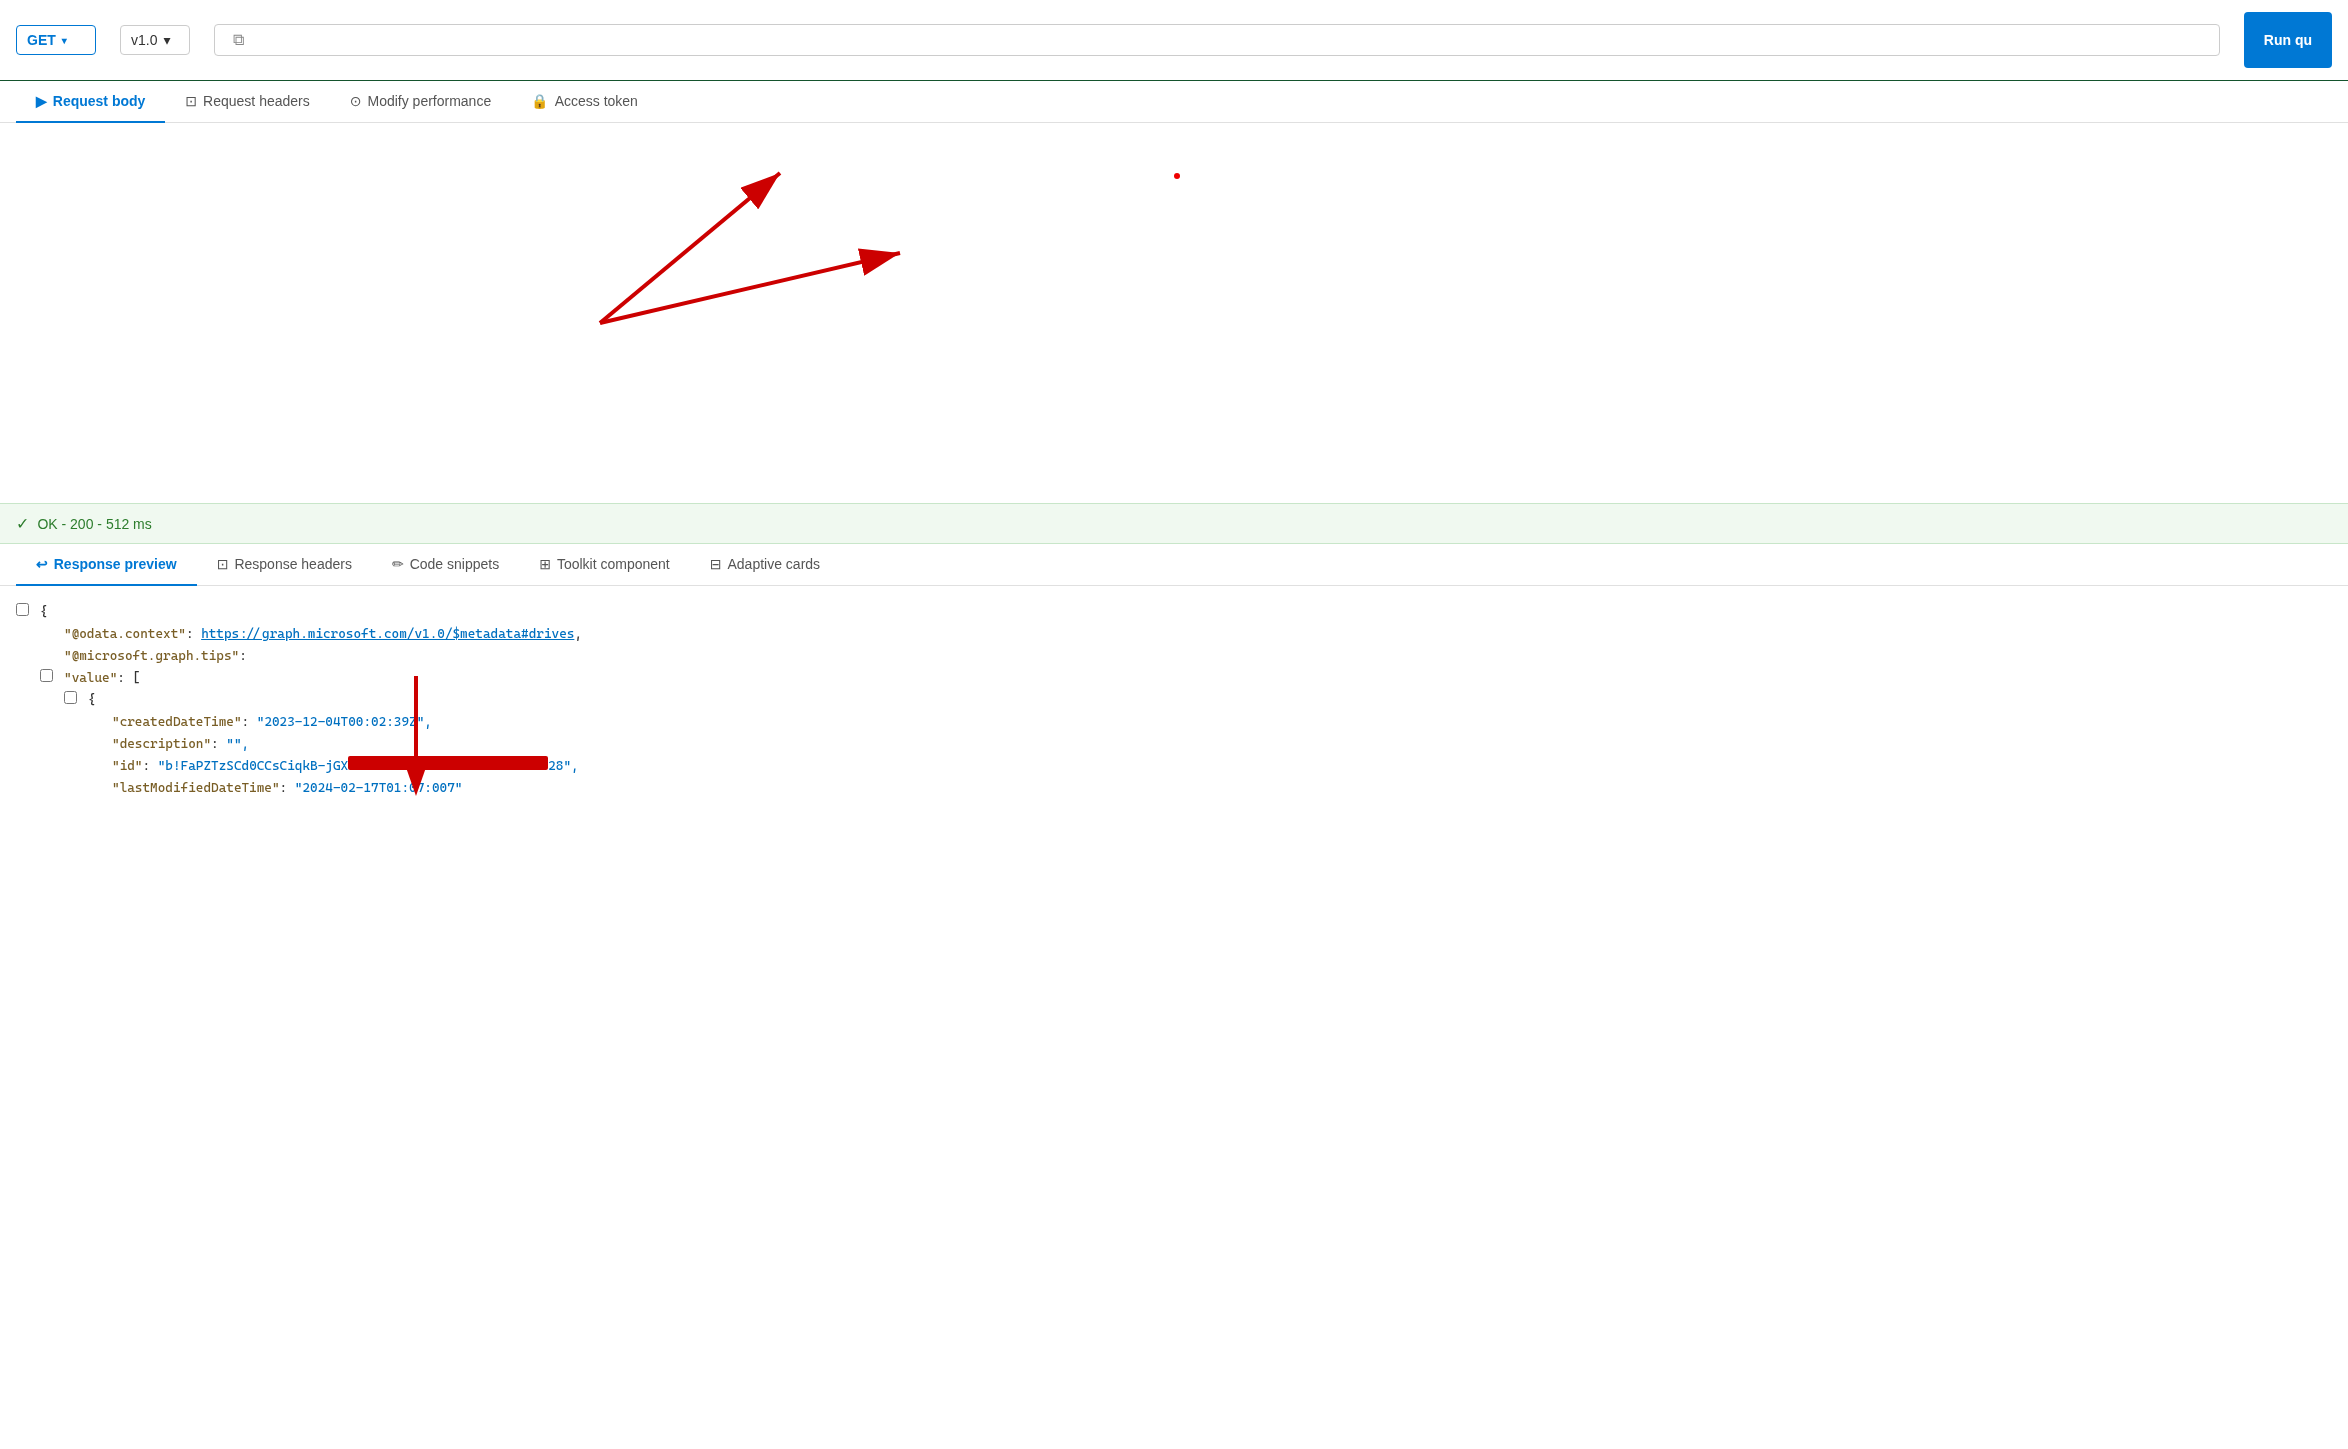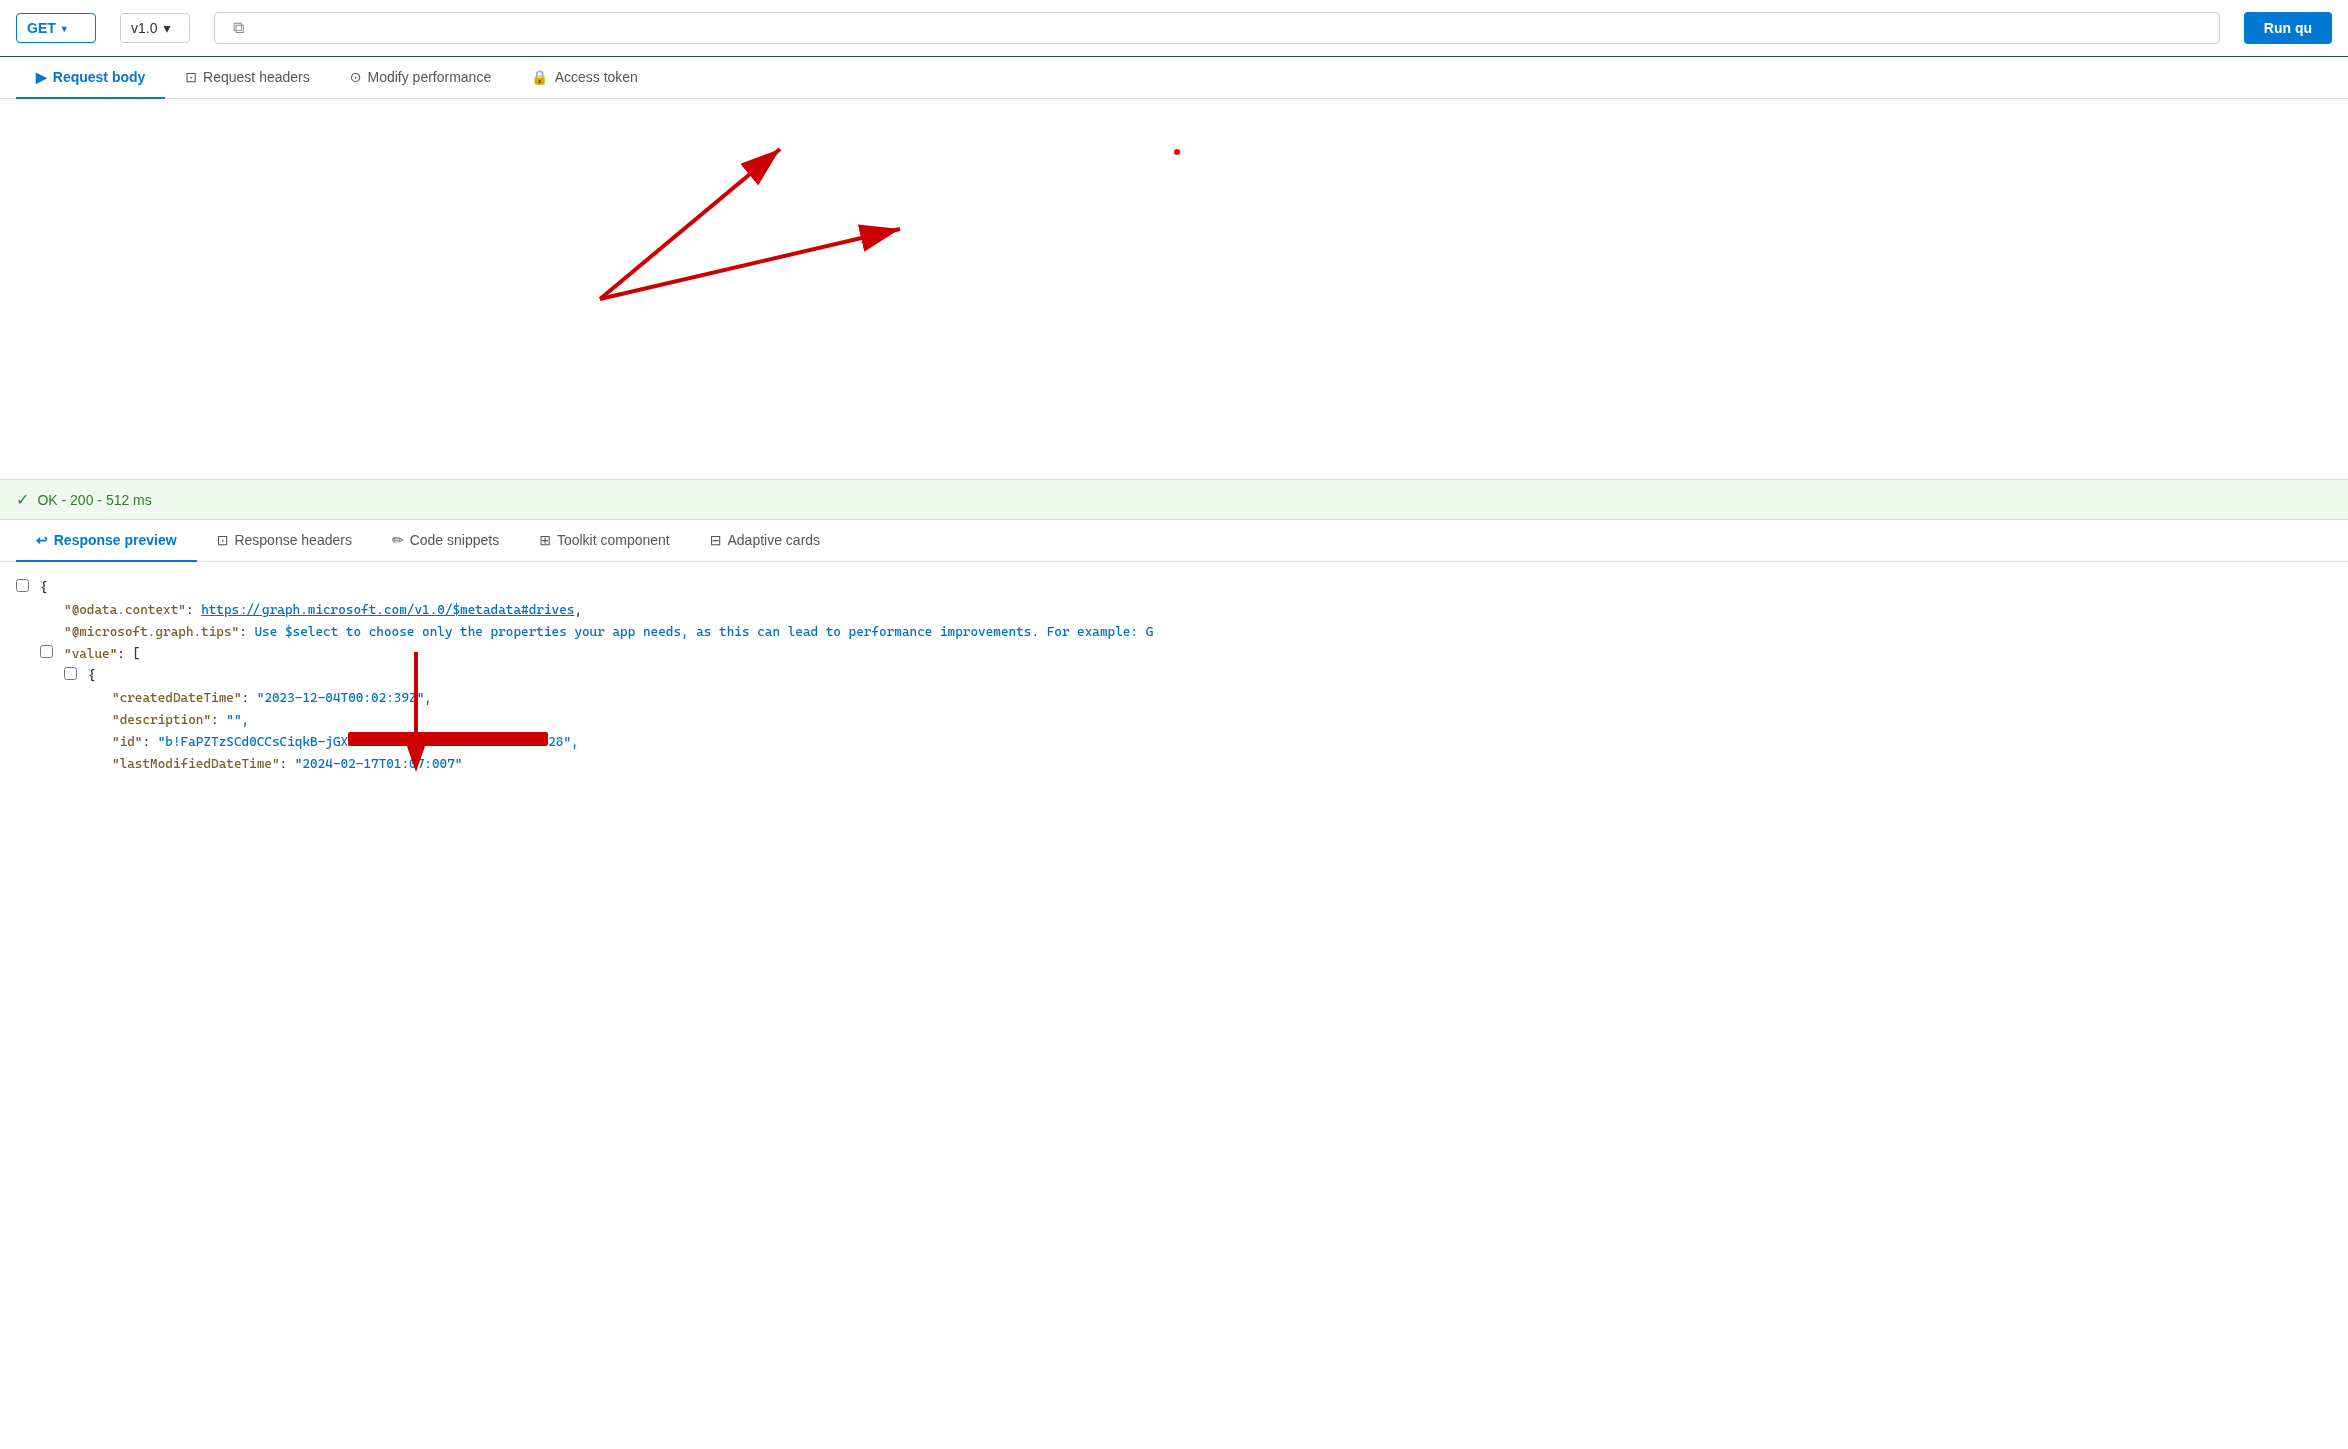--- a/index.html
+++ b/index.html
@@ -74,21 +74,21 @@
       cursor: pointer;
       font-size: 16px;
       margin-left: 8px;
     }
 
     .run-query-btn {
       background: #0078d4;
       color: white;
       border: none;
       border-radius: 4px;
-      padding: 8px 20px;
+      padding: 20px 20px;
       font-size: 14px;
       font-weight: 600;
       cursor: pointer;
       white-space: nowrap;
     }
 
     
     .tabs-section {
       padding: 0 16px;
       display: flex;
@@ -324,21 +324,20 @@
         <span class="json-key">"<span>@odata.context</span>"</span>
         <span class="json-plain">:&nbsp;</span>
         <a href="#" class="json-link">https://graph.microsoft.com/v1.0/$metadata#drives</a>
         <span class="json-plain">,</span>
       </div>
 
       <div class="json-row indent-1">
         <div class="checkbox-col"></div>
         <span class="json-key">"<span>@microsoft.graph.tips</span>"</span>
         <span class="json-plain">:&nbsp;</span>
-        <span class="json-string">Use $select to choose only the properties your app needs, as this can lead to performance improvements. For example: G</span>
       </div>
 
 
       <div class="json-row indent-1">
         <div class="checkbox-col">
           <input type="checkbox" style="">
         </div>
         <span class="json-key">"<span>value</span>"</span>
         <span class="json-plain">: [</span>
       </div>

